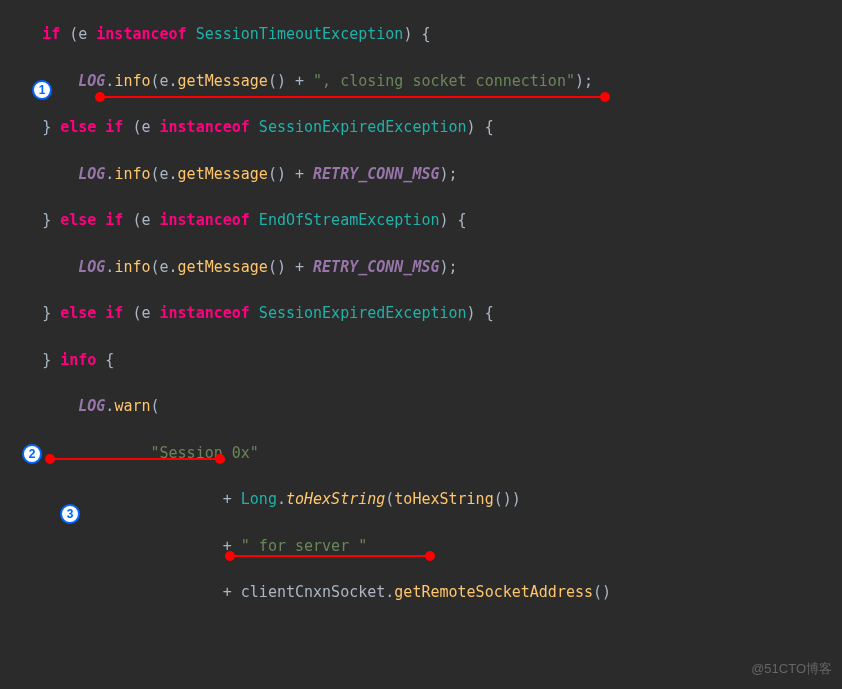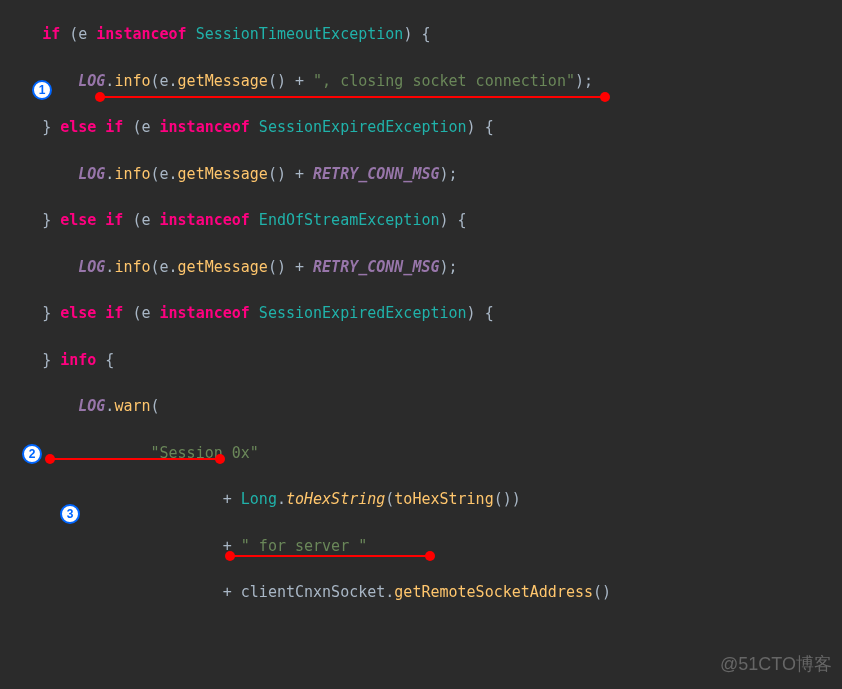--- a/index.html
+++ b/index.html
@@ -25,21 +25,21 @@
     .method { color: #ffc66d; }
     .method-italic { color: #ffc66d; font-style: italic; }
     .string { color: #6a8759; }
     .comment { color: #808080; }
     .static-field { color: #9876aa; font-style: italic; font-weight: bold; }
     .watermark {
       position: absolute;
       bottom: 10px;
       right: 10px;
       color: #666;
-      font-size: 18px;
+      font-size: 13px;
       font-family: sans-serif;
     }
     .marker {
       position: absolute;
       width: 20px;
       height: 20px;
       border: 2px solid #0066ff;
       border-radius: 50%;
       background: white;
       color: #0066ff;

